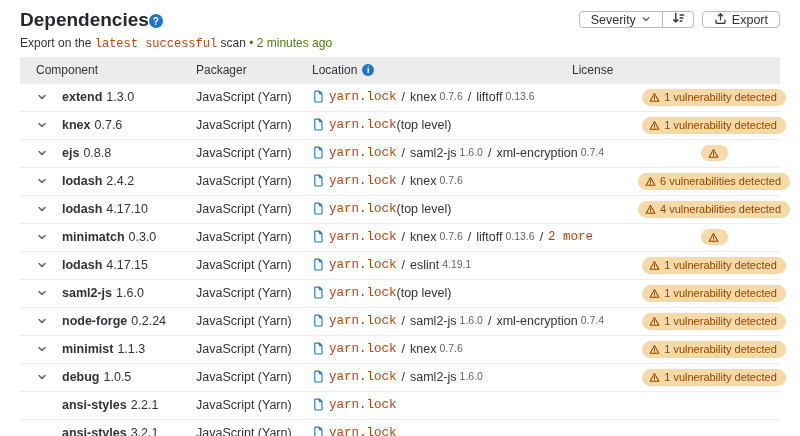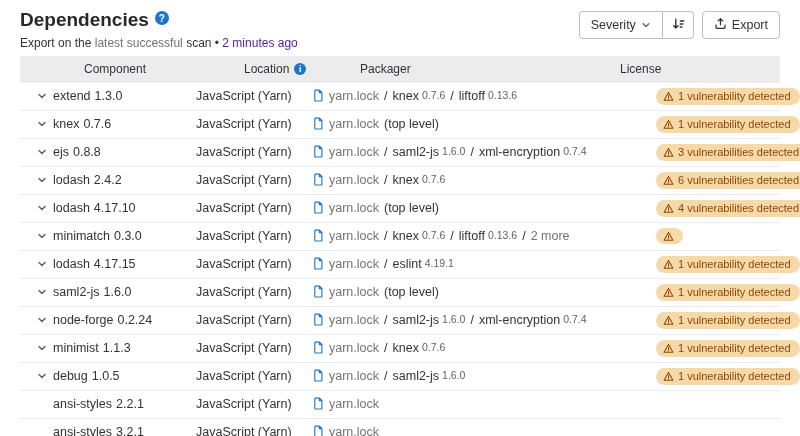--- a/index.html
+++ b/index.html
@@ -4,78 +4,78 @@
 <style>
   * { box-sizing: border-box; }
   html, body { margin: 0; padding: 0; }
   body {
     width: 800px; height: 436px; overflow: hidden;
     background: #fff;
     font-family: "Liberation Sans", sans-serif;
     font-size: 12.5px; color: #333238;
   }
   a { text-decoration: none; }
-  .link { color: #737373; cursor: pointer; }
+  .link { color: #c2410c; cursor: pointer; font-family: Liberation Mono, monospace; }
 
   
   .page-header { position: relative; padding: 9px 20px 0 20px; }
-  .page-title-row { display: flex; gap: 6px; }
+  .page-title-row { display: flex; align-items: center; gap: 0; }
   .page-title { font-size: 19px; font-weight: 700; color: #28272d; margin: 0; line-height: 1.2; }
   .help-icon {
     width: 14px; height: 14px; border-radius: 50%;
     background: #1f75cb; color: #fff;
     display: inline-flex; align-items: center; justify-content: center;
     font-size: 10px; font-weight: 700; cursor: pointer; margin-top: 2px;
   }
   .subtitle { margin-top: 4px; font-size: 12px; color: #333238; }
-  .subtitle .muted { color: #4c1d95; }
+  .subtitle .muted { color: #4d7c0f; }
 
   
   .toolbar { position: absolute; top: 11px; right: 20px; display: flex; gap: 8px; }
   .btn {
     display: inline-flex; align-items: center; gap: 5px;
     background: #fff; border: 1px solid #bdbdbd; border-radius: 4px;
-    height: 28px; padding: 0 11px; font-size: 12.5px; color: #333238;
+    height: 17px; padding: 0 11px; font-size: 12.5px; color: #333238;
     cursor: pointer; font-family: inherit;
   }
   .btn-group { display: flex; }
   .btn-group .btn:first-child { border-radius: 4px 0 0 4px; }
   .btn-group .btn:last-child { border-radius: 0 4px 4px 0; border-left: none; padding: 0 8px; }
   .chev-small { margin-top: 1px; }
 
   
   .dep-table { margin: 6px 20px 0 20px; }
   .thead, .row {
     display: grid;
     grid-template-columns: 176px 116px 260px 84px minmax(0, 1fr);
     align-items: center;
   }
-  .thead { background: #ececec; height: 27px; font-size: 12px; color: #333238; padding-left: 48px; }
+  .thead { background: #ececec; height: 27px; font-size: 12px; color: #333238; }
   .th { padding: 0; }
   .th-first { padding-left: 16px; }
   .th-location { display: flex; align-items: center; gap: 5px; }
   .info-icon {
     width: 12px; height: 12px; border-radius: 50%;
     background: #1f75cb; color: #fff;
     display: inline-flex; align-items: center; justify-content: center;
     font-size: 9px; font-weight: 700; font-style: normal; cursor: pointer;
   }
   .row { height: 28px; border-bottom: 1px solid #ececec; }
   .cell { white-space: nowrap; }
   .cell-component { display: flex; align-items: center; padding-left: 14px; }
   .chev-btn { display: inline-flex; align-items: center; justify-content: center; width: 16px; height: 16px; cursor: pointer; flex: none; }
   .chev-spacer { display: inline-block; width: 16px; flex: none; }
-  .comp-name { font-weight: 400; margin-left: 3px; }
+  .comp-name { font-weight: 700; margin-left: 12px; }
   .comp-ver { margin-left: 4px; }
   .cell-location { display: flex; align-items: flex-start; }
   .file-icon { display: inline-flex; margin-right: 5px; flex: none; }
   .sep { margin: 0 5px; color: #333238; }
   .dep-ver { font-size: 10.5px; color: #626168; margin-left: 3px; }
-  .loc-suffix { margin-left: 5px; }
-  .cell-badge { display: flex; justify-content: flex-start; padding-right: 8px; overflow: visible; }
+  .loc-suffix { }
+  .cell-badge { display: flex; justify-content: center; padding-right: 8px; overflow: visible; }
   .vuln-badge {
     display: inline-flex; align-items: center; gap: 4px;
     background: #f5d9a8; color: #8f4700;
     border-radius: 10px; padding: 2.5px 9px 2.5px 7px;
     font-size: 11px; white-space: nowrap; cursor: pointer;
   }
 </style>
 </head>
 <body>
 
@@ -117,25 +117,25 @@
           </svg>
       </span>
       <span>Export</span>
     </button>
   </div>
 </div>
 
 <div class="dep-table">
   <div class="thead">
     <div class="th th-first">Component</div>
+    <div class="th">Packager</div>
     <div class="th th-location">
       <span>Location</span>
       <span class="info-icon">i</span>
     </div>
-    <div class="th">Packager</div>
     <div class="th">License</div>
     <div class="th"></div>
   </div>
   <div id="table-body">
       <div class="row">
         <div class="cell cell-component">
           <span class="chev-btn">
             <svg width="12" height="12" viewBox="0 0 16 16">
               <path d="M4 6l4 4 4-4" fill="none" stroke="#626168" stroke-width="2" stroke-linecap="round" stroke-linejoin="round"></path>
             </svg>
@@ -234,21 +234,20 @@
         <div class="cell"></div>
         <div class="cell cell-badge">
           <span class="vuln-badge">
             <span style="display:inline-flex;">
               <svg width="11" height="11" viewBox="0 0 16 16">
                 <path fill="none" stroke="#8f4700" stroke-width="1.5" stroke-linejoin="round" d="M8 2.2 1.6 13.4h12.8L8 2.2z"></path>
                 <path stroke="#8f4700" stroke-width="1.4" stroke-linecap="round" d="M8 6.6v3"></path>
                 <circle cx="8" cy="11.6" r="0.9" fill="#8f4700"></circle>
               </svg>
             </span>
-            <span>3 vulnerabilities detected</span>
           </span>
         </div>
       </div>
       <div class="row">
         <div class="cell cell-component">
           <span class="chev-btn">
             <svg width="12" height="12" viewBox="0 0 16 16">
               <path d="M4 6l4 4 4-4" fill="none" stroke="#626168" stroke-width="2" stroke-linecap="round" stroke-linejoin="round"></path>
             </svg>
           </span>

